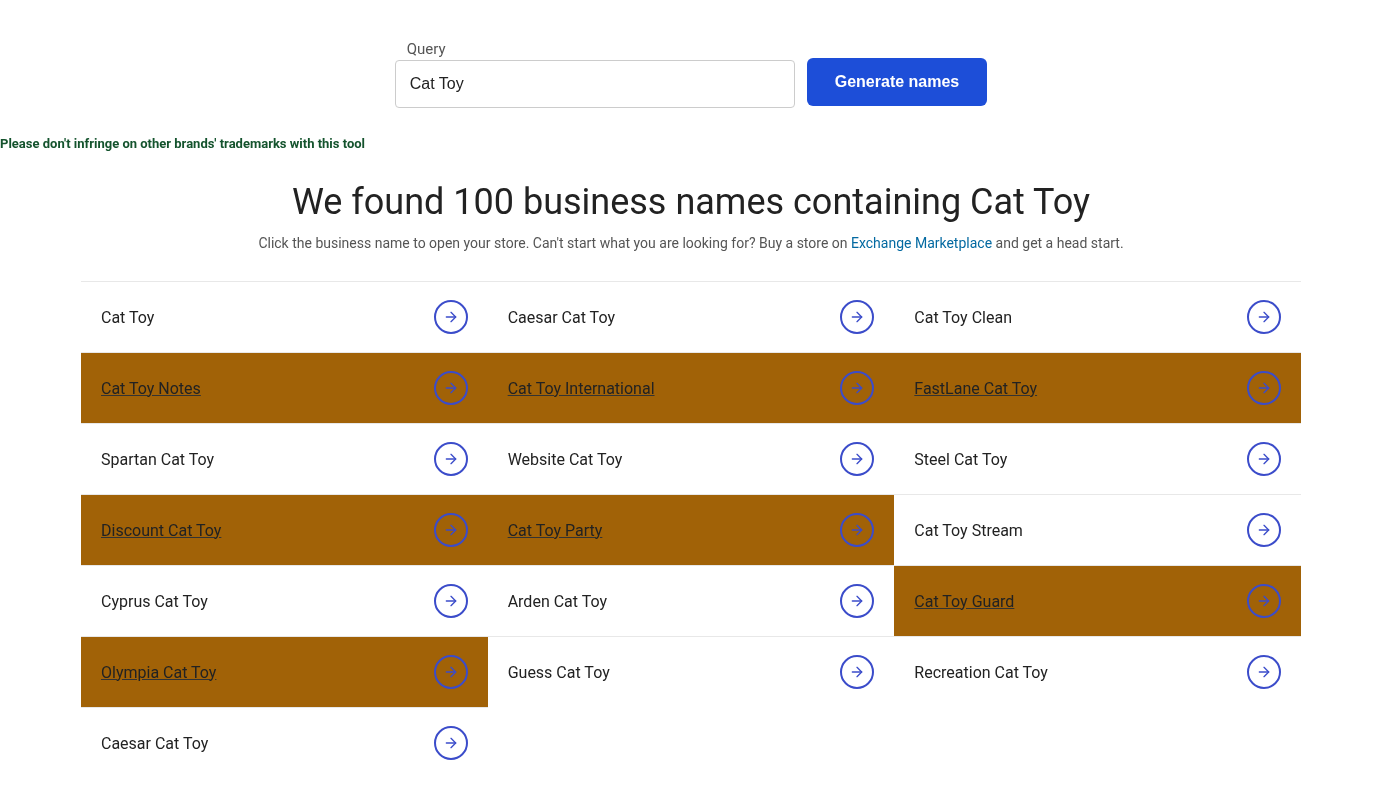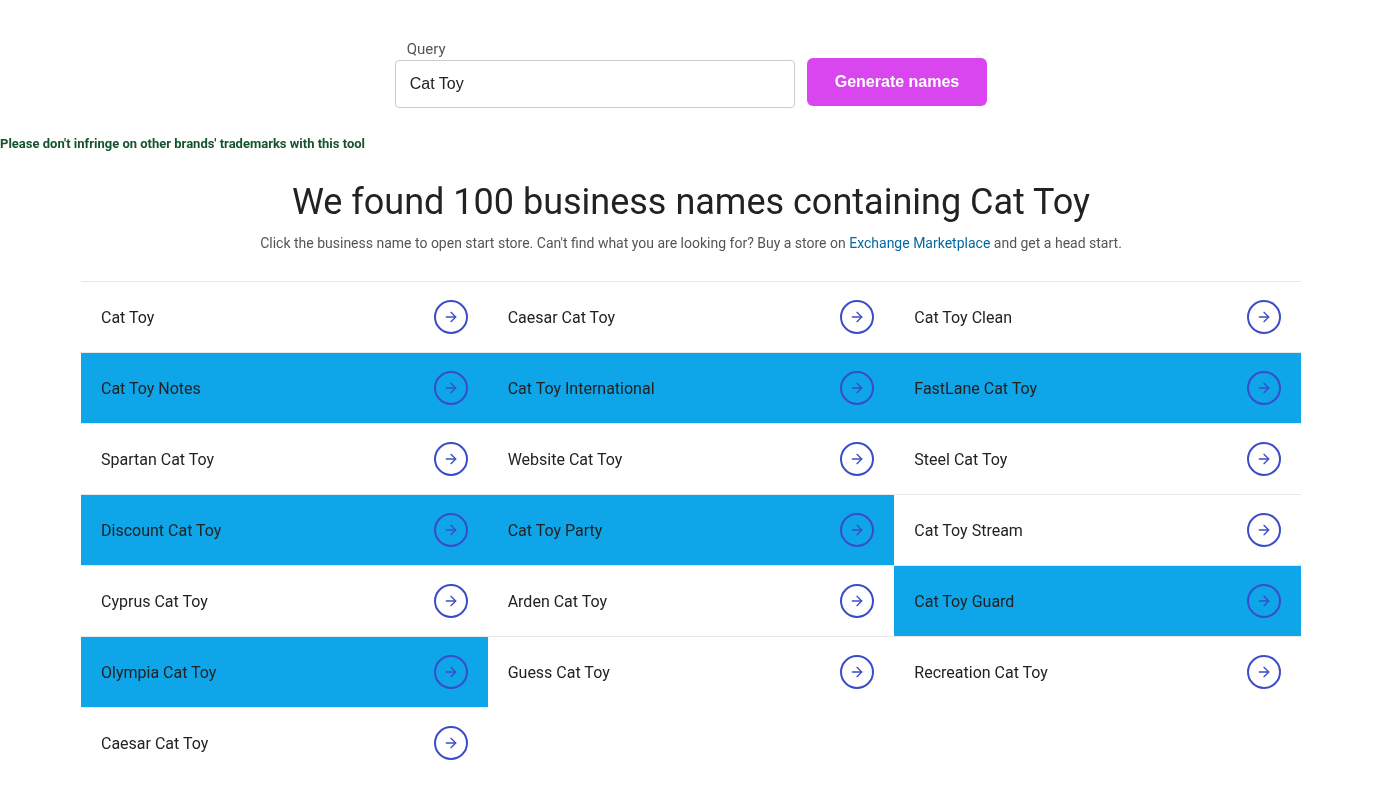--- a/index.html
+++ b/index.html
@@ -40,21 +40,21 @@
       border: 1px solid #ccc;
       border-radius: 4px;
       padding: 10px 14px;
       font-size: 16px;
       color: #222;
       outline: none;
       height: 48px;
     }
 
     .generate-btn {
-      background: #d946ef;
+      background: #1d4ed8;
       color: #fff;
       border: none;
       border-radius: 6px;
       padding: 0 28px;
       font-size: 16px;
       font-weight: 600;
       cursor: pointer;
       height: 48px;
       white-space: nowrap;
       margin-top: 18px;
@@ -100,21 +100,22 @@
       display: flex;
       align-items: center;
       justify-content: space-between;
       padding: 18px 20px;
       border-top: 1px solid #e8e8e8;
       cursor: pointer;
       transition: background 0.15s;
     }
 
     .grid-item.shaded {
-      background: #0ea5e9;
+      background: #a16207;
+      text-decoration: underline;
     }
 
     .item-name {
       font-size: 16px;
       color: #222;
     }
 
     .arrow-btn {
       width: 34px;
       height: 34px;
@@ -143,21 +144,21 @@
   <button class="generate-btn">Generate names</button>
 </div>
 
 <div class="disclaimer">
   <span>Please don't infringe on other brands' trademarks with this tool</span>
 </div>
 
 <h1 class="results-heading">We found 100 business names containing Cat Toy</h1>
 
 <p class="results-subtext">
-  <span>Click the business name to open start store. Can't find what you are looking for? Buy a store on </span><a href="#">Exchange Marketplace</a><span> and get a head start.</span>
+  <span>Click the business name to open your store. Can't start what you are looking for? Buy a store on </span><a href="#">Exchange Marketplace</a><span> and get a head start.</span>
 </p>
 
 <div class="grid" id="results-grid">
 <div class="grid-item">
       <span class="item-name">Cat Toy</span>
       <div class="arrow-btn">
         <svg viewBox="0 0 24 24" fill="none" stroke="currentColor" stroke-width="2" stroke-linecap="round" stroke-linejoin="round">
       <line x1="5" y1="12" x2="19" y2="12"></line>
       <polyline points="12 5 19 12 12 19"></polyline>
     </svg>

